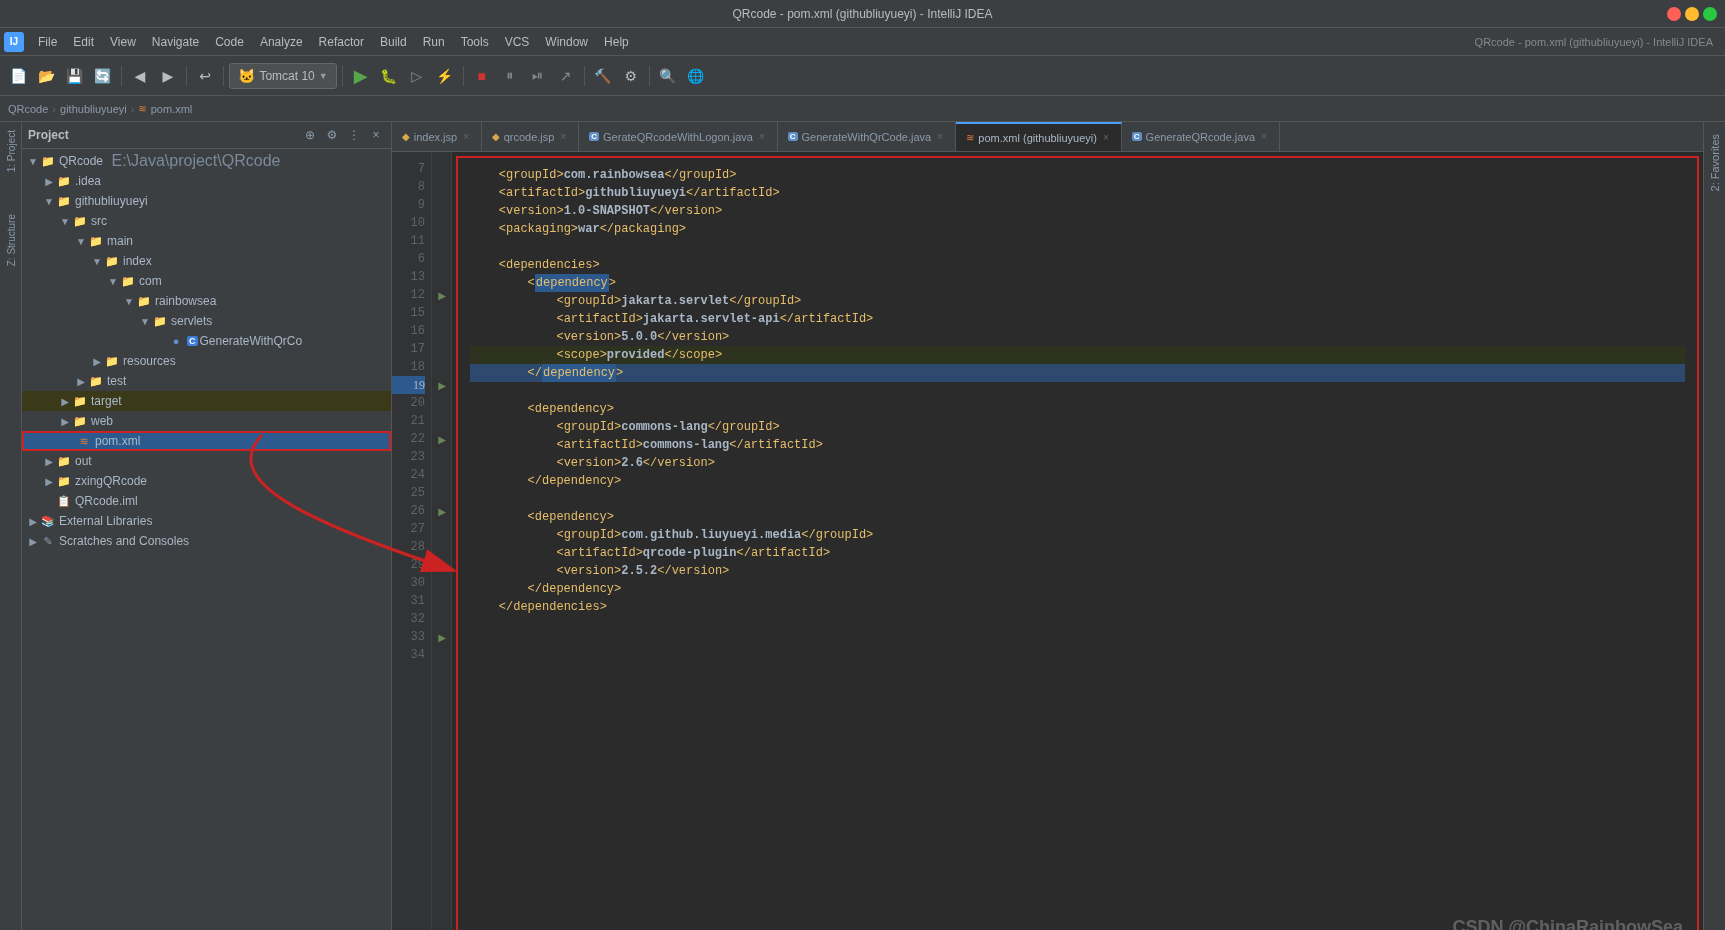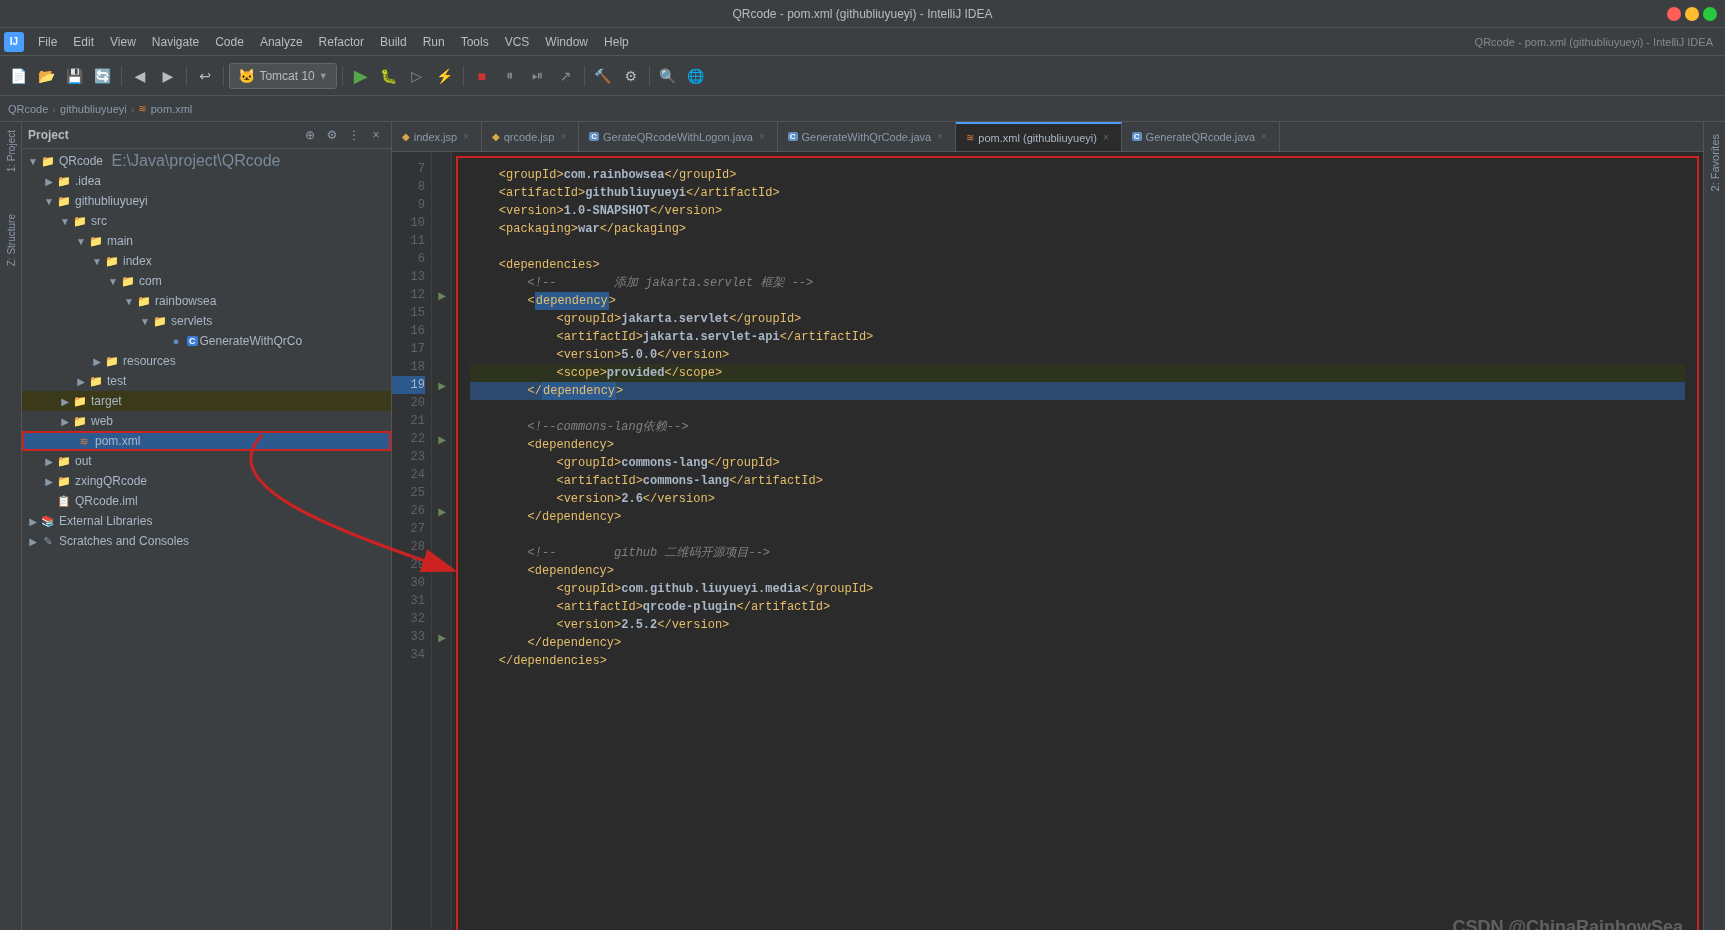--- a/index.html
+++ b/index.html
@@ -374,21 +374,21 @@
         <div>9</div>
         <div>10</div>
         <div>11</div>
         <div>6</div>
         <div>13</div>
         <div>12</div>
         <div>15</div>
         <div>16</div>
         <div>17</div>
         <div>18</div>
-        <div style="background:#2d5a8e;color:#a9b7c6;">19</div>
+        <div style="background:#2d5a8e;color:#a9b7c6;font-family:Liberation Serif, serif;">19</div>
         <div>20</div>
         <div>21</div>
         <div>22</div>
         <div>23</div>
         <div>24</div>
         <div>25</div>
         <div>26</div>
         <div>27</div>
         <div>28</div>
         <div>29</div>
@@ -447,23 +447,20 @@
         <div class="code-line">
           <span class="text-content">&nbsp;&nbsp;&nbsp;&nbsp;</span><span class="tag-bracket">&lt;</span><span class="tag">packaging</span><span class="tag-bracket">&gt;</span><span class="text-content">war</span><span class="tag-bracket">&lt;/</span><span class="tag">packaging</span><span class="tag-bracket">&gt;</span>
         </div>
 
         <div class="code-line">&nbsp;</div>
 
         <div class="code-line">
           <span class="text-content">&nbsp;&nbsp;&nbsp;&nbsp;</span><span class="tag-bracket">&lt;</span><span class="tag">dependencies</span><span class="tag-bracket">&gt;</span>
         </div>
 
-        <div class="code-line">
-          <span class="comment">&nbsp;&nbsp;&nbsp;&nbsp;&nbsp;&nbsp;&nbsp;&nbsp;&lt;!--&nbsp;&nbsp;&nbsp;&nbsp;&nbsp;&nbsp;&nbsp;&nbsp;添加 jakarta.servlet 框架 --&gt;</span>
-        </div>
 
         <div class="code-line">
           <span class="text-content">&nbsp;&nbsp;&nbsp;&nbsp;&nbsp;&nbsp;&nbsp;&nbsp;</span><span class="tag-bracket">&lt;</span><span class="tag" style="background:#2d5a8e;padding:0 1px;">dependency</span><span class="tag-bracket">&gt;</span>
         </div>
 
         <div class="code-line">
           <span class="text-content">&nbsp;&nbsp;&nbsp;&nbsp;&nbsp;&nbsp;&nbsp;&nbsp;&nbsp;&nbsp;&nbsp;&nbsp;</span><span class="tag-bracket">&lt;</span><span class="tag">groupId</span><span class="tag-bracket">&gt;</span><span class="text-content">jakarta.servlet</span><span class="tag-bracket">&lt;/</span><span class="tag">groupId</span><span class="tag-bracket">&gt;</span>
         </div>
 
         <div class="code-line">
@@ -477,23 +474,20 @@
         <div class="code-line" style="background:#2e3320;">
           <span class="text-content">&nbsp;&nbsp;&nbsp;&nbsp;&nbsp;&nbsp;&nbsp;&nbsp;&nbsp;&nbsp;&nbsp;&nbsp;</span><span class="tag-bracket">&lt;</span><span class="tag">scope</span><span class="tag-bracket">&gt;</span><span class="text-content">provided</span><span class="tag-bracket">&lt;/</span><span class="tag">scope</span><span class="tag-bracket">&gt;</span>
         </div>
 
         <div class="code-line selected-line" style="background:#2d4a6e;">
           <span class="text-content">&nbsp;&nbsp;&nbsp;&nbsp;&nbsp;&nbsp;&nbsp;&nbsp;</span><span class="tag-bracket">&lt;/</span><span class="tag" style="background:#2d5a8e;padding:0 1px;">dependency</span><span class="tag-bracket">&gt;</span>
         </div>
 
         <div class="code-line">&nbsp;</div>
 
-        <div class="code-line">
-          <span class="comment">&nbsp;&nbsp;&nbsp;&nbsp;&nbsp;&nbsp;&nbsp;&nbsp;&lt;!--commons-lang依赖--&gt;</span>
-        </div>
 
         <div class="code-line">
           <span class="text-content">&nbsp;&nbsp;&nbsp;&nbsp;&nbsp;&nbsp;&nbsp;&nbsp;</span><span class="tag-bracket">&lt;</span><span class="tag">dependency</span><span class="tag-bracket">&gt;</span>
         </div>
 
         <div class="code-line">
           <span class="text-content">&nbsp;&nbsp;&nbsp;&nbsp;&nbsp;&nbsp;&nbsp;&nbsp;&nbsp;&nbsp;&nbsp;&nbsp;</span><span class="tag-bracket">&lt;</span><span class="tag">groupId</span><span class="tag-bracket">&gt;</span><span class="text-content">commons-lang</span><span class="tag-bracket">&lt;/</span><span class="tag">groupId</span><span class="tag-bracket">&gt;</span>
         </div>
 
         <div class="code-line">
@@ -503,23 +497,20 @@
         <div class="code-line">
           <span class="text-content">&nbsp;&nbsp;&nbsp;&nbsp;&nbsp;&nbsp;&nbsp;&nbsp;&nbsp;&nbsp;&nbsp;&nbsp;</span><span class="tag-bracket">&lt;</span><span class="tag">version</span><span class="tag-bracket">&gt;</span><span class="text-content">2.6</span><span class="tag-bracket">&lt;/</span><span class="tag">version</span><span class="tag-bracket">&gt;</span>
         </div>
 
         <div class="code-line">
           <span class="text-content">&nbsp;&nbsp;&nbsp;&nbsp;&nbsp;&nbsp;&nbsp;&nbsp;</span><span class="tag-bracket">&lt;/</span><span class="tag">dependency</span><span class="tag-bracket">&gt;</span>
         </div>
 
         <div class="code-line">&nbsp;</div>
 
-        <div class="code-line">
-          <span class="comment">&nbsp;&nbsp;&nbsp;&nbsp;&nbsp;&nbsp;&nbsp;&nbsp;&lt;!--&nbsp;&nbsp;&nbsp;&nbsp;&nbsp;&nbsp;&nbsp;&nbsp;github 二维码开源项目--&gt;</span>
-        </div>
 
         <div class="code-line">
           <span class="text-content">&nbsp;&nbsp;&nbsp;&nbsp;&nbsp;&nbsp;&nbsp;&nbsp;</span><span class="tag-bracket">&lt;</span><span class="tag">dependency</span><span class="tag-bracket">&gt;</span>
         </div>
 
         <div class="code-line">
           <span class="text-content">&nbsp;&nbsp;&nbsp;&nbsp;&nbsp;&nbsp;&nbsp;&nbsp;&nbsp;&nbsp;&nbsp;&nbsp;</span><span class="tag-bracket">&lt;</span><span class="tag">groupId</span><span class="tag-bracket">&gt;</span><span class="text-content">com.github.liuyueyi.media</span><span class="tag-bracket">&lt;/</span><span class="tag">groupId</span><span class="tag-bracket">&gt;</span>
         </div>
 
         <div class="code-line">

